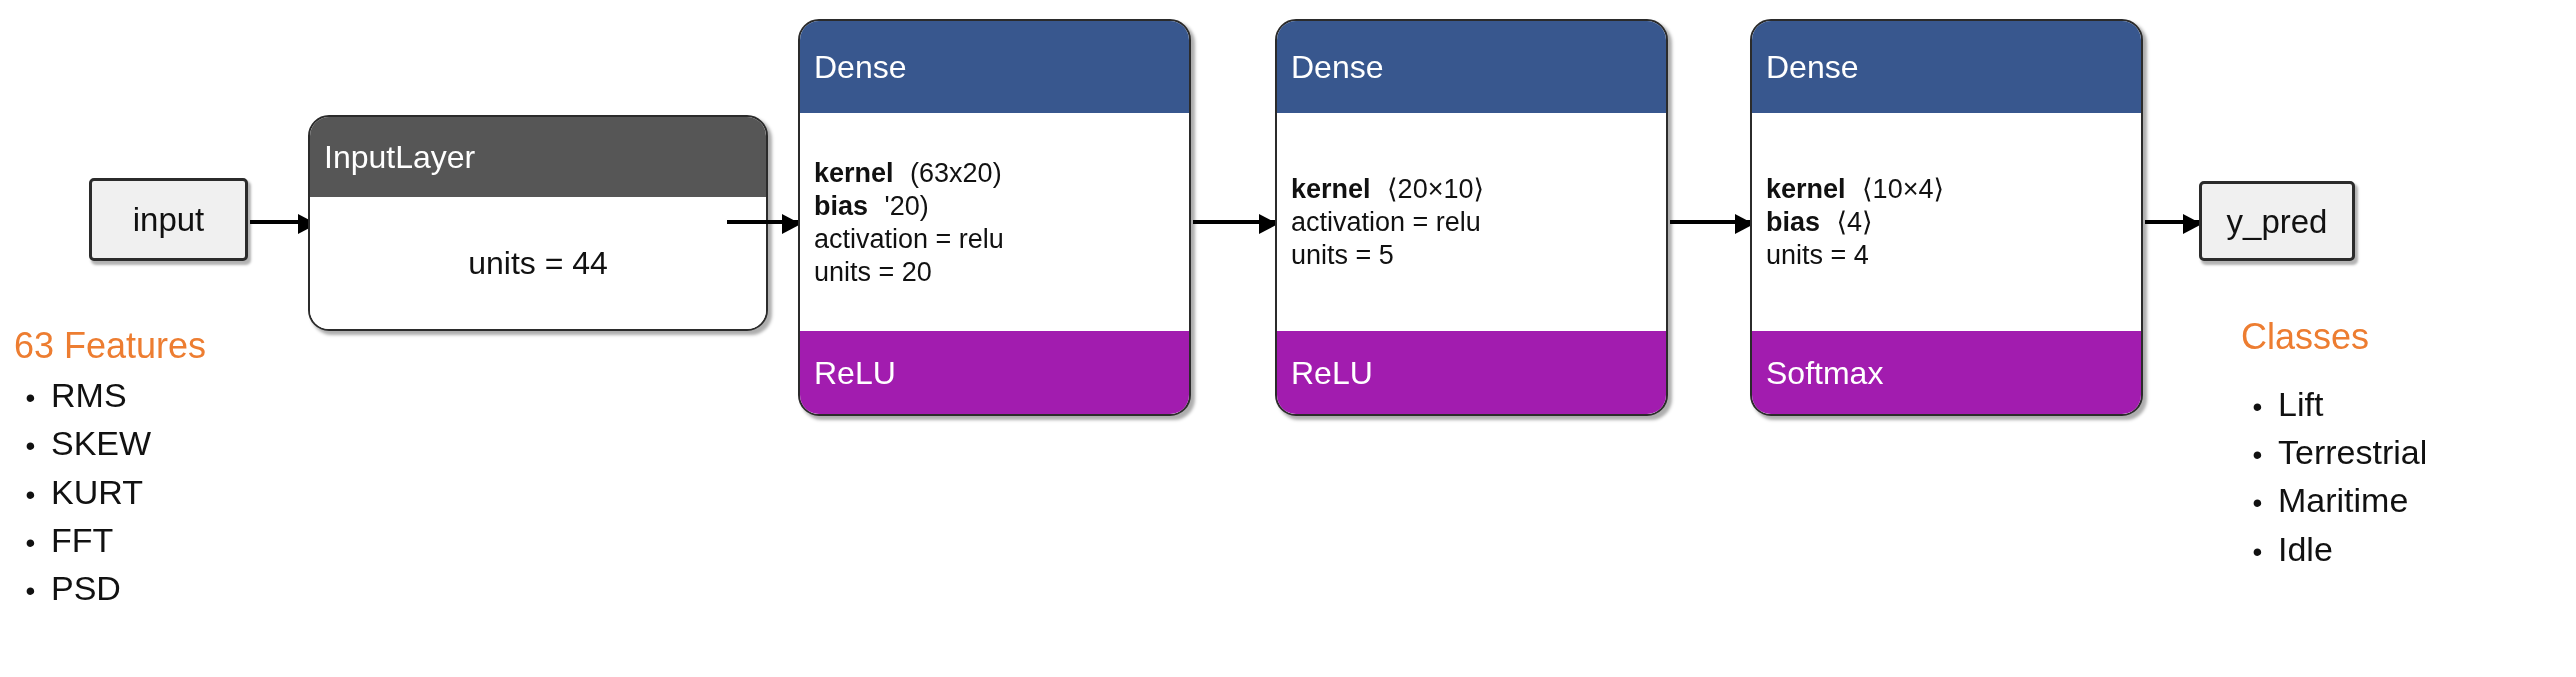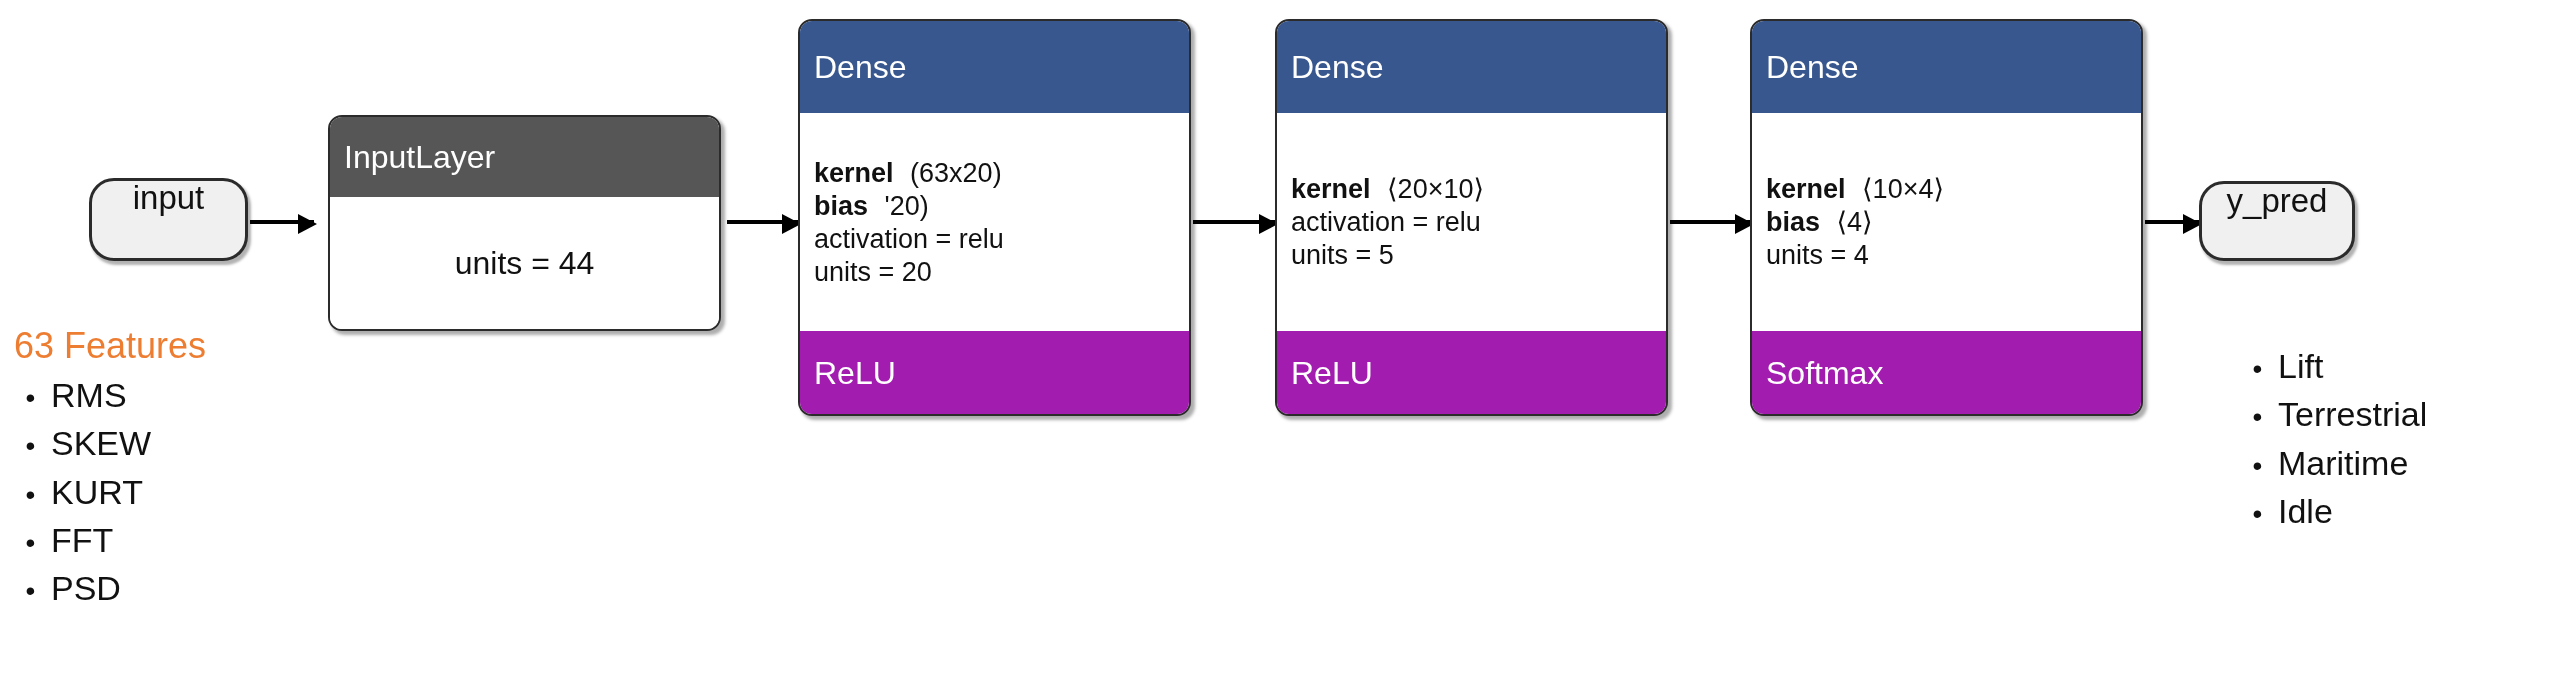--- a/index.html
+++ b/index.html
@@ -23,36 +23,36 @@
     width: 2576px;
     height: 678px;
   }
 
   
   .pill {
     position: absolute;
     box-sizing: border-box;
     background: #f0f0f0;
     border: 3.2px solid #2b2b2b;
-    border-radius: 25px;
-    display: flex;
-    align-items: flex-start;
+    border-radius: 5px;
+    display: flex;
+    align-items: center;
     justify-content: center;
     color: #111111;
     font-size: 33px;
     line-height: 1;
     box-shadow: 2.5px 3.2px 2.5px rgba(0,0,0,0.30);
   }
 
   
   .layer-box {
     position: absolute;
     box-sizing: border-box;
     border: 2.5px solid #2b2b2b;
-    border-radius: 14px;
+    border-radius: 21px;
     overflow: hidden;
     background: #ffffff;
     display: flex;
     flex-direction: column;
     box-shadow: 3.2px 3.8px 3.2px rgba(0,0,0,0.32);
   }
   .band-title {
     color: #ffffff;
     font-size: 32px;
     line-height: 1;
@@ -163,21 +163,21 @@
 <body>
 
 <div id="canvas">
 
   <div class="pill" style="left:89px; top:178px; width:159px; height:83px;">
     <span>input</span>
   </div>
 
   <div class="arrow" style="left:250px; top:220px; width:64px;"></div>
 
-  <div class="layer-box" style="left:328px; top:115px; width:393px; height:216px;">
+  <div class="layer-box" style="left:308px; top:115px; width:460px; height:216px;">
     <div class="band-title gray" style="height:80px;">
       <span>InputLayer</span>
     </div>
     <div class="band-body">
       <div class="body-center">units = 44</div>
     </div>
   </div>
 
   <div class="arrow" style="left:727px; top:220px; width:71px;"></div>
 
@@ -275,20 +275,21 @@
         <span>FFT</span>
       </li>
       <li>
         <span class="bullet">•</span>
         <span>PSD</span>
       </li>
     </ul>
   </div>
 
   <div class="annot" style="left:2241px; top:318px; width:331px;">
+    <div class="annot-title">Classes</div>
     <ul class="annot-list" style="margin-top:24px;">
       <li>
         <span class="bullet">•</span>
         <span>Lift</span>
       </li>
       <li>
         <span class="bullet">•</span>
         <span>Terrestrial</span>
       </li>
       <li>

